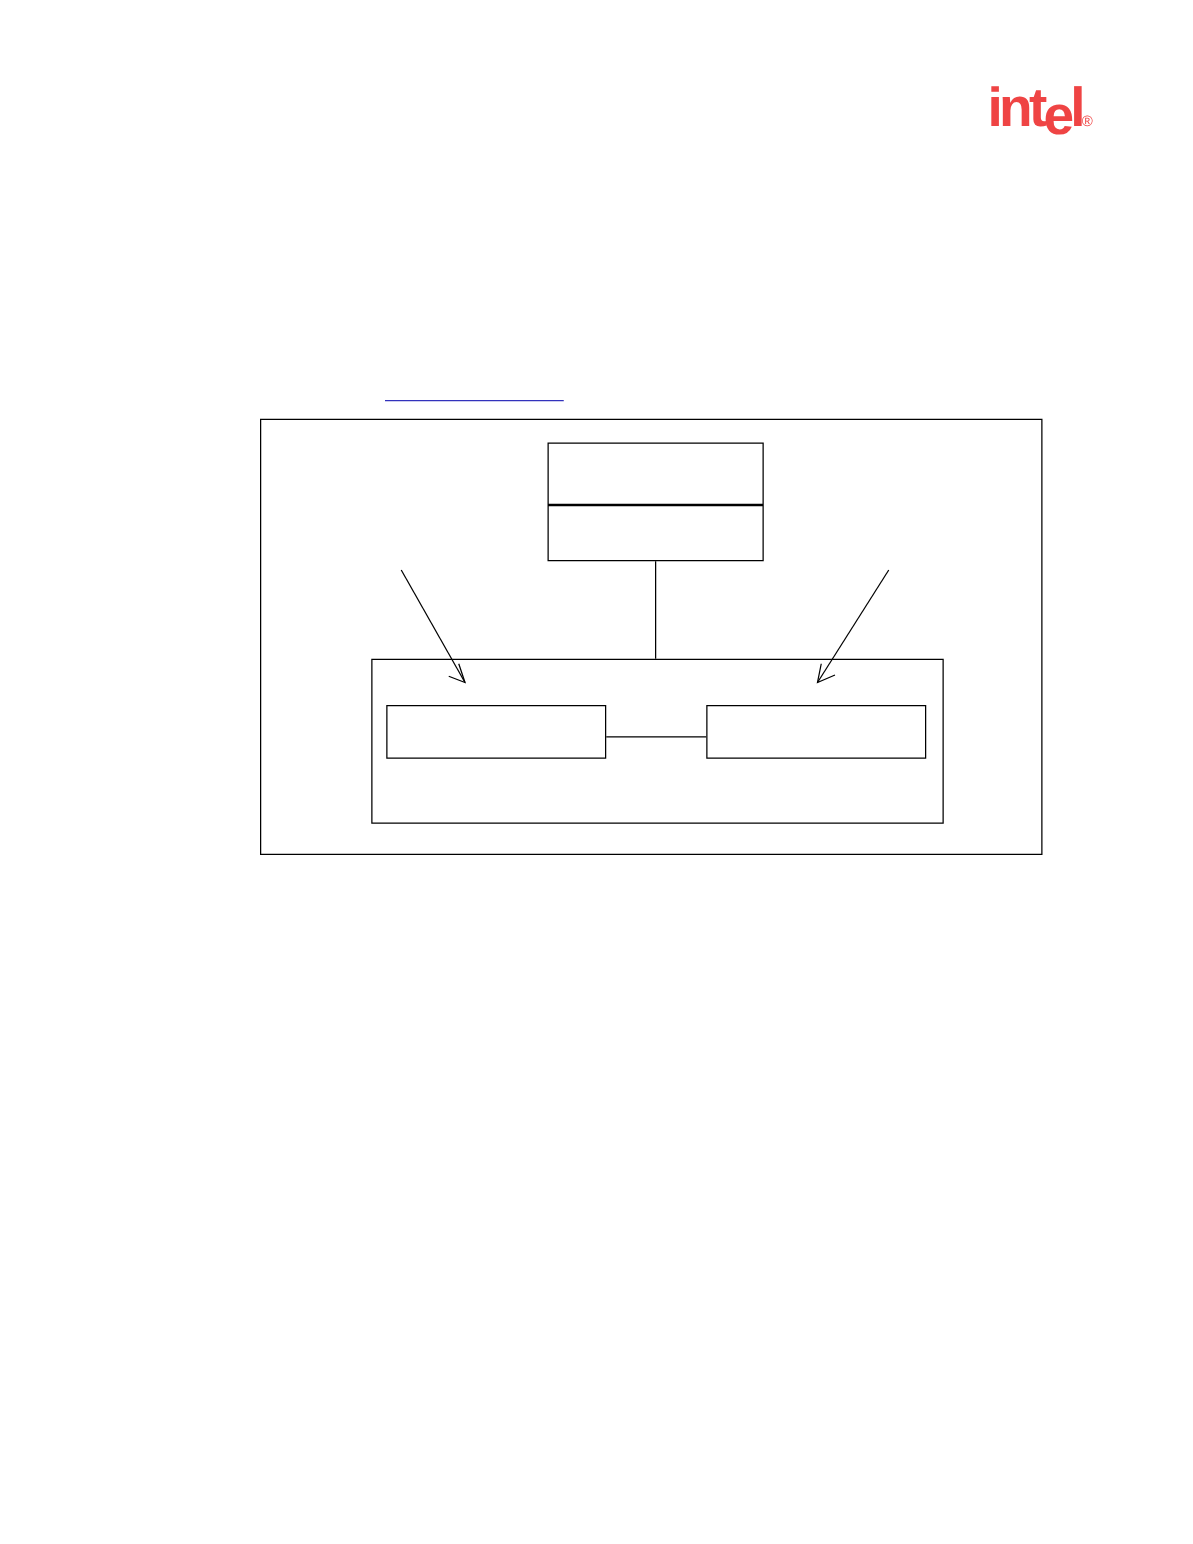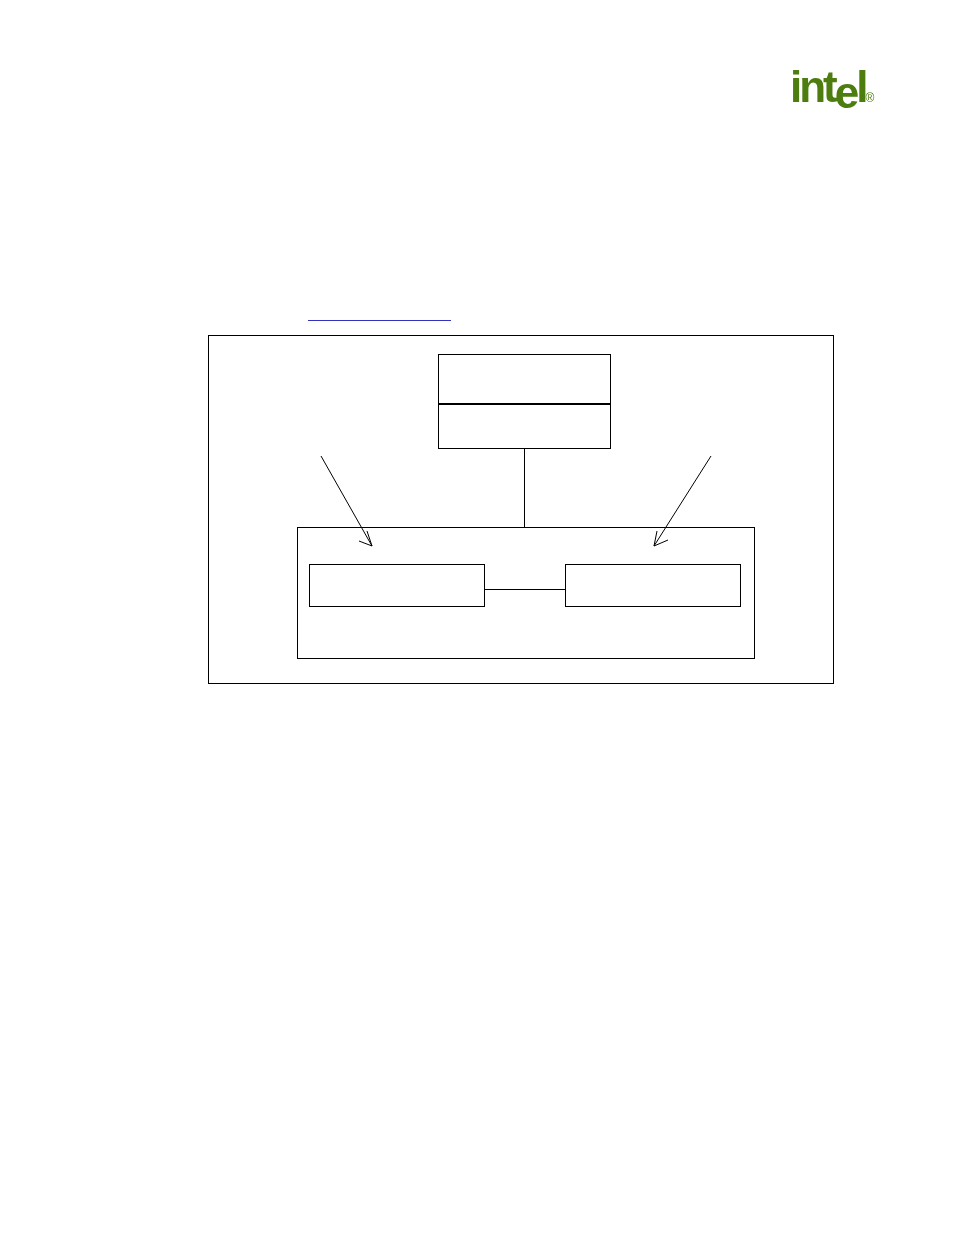--- a/index.html
+++ b/index.html
@@ -9,21 +9,21 @@
       height: 1235px;
       font-family: serif;
       position: relative;
       background: white;
     }
     .logo {
       position: absolute;
       font-family: Arial, sans-serif;
       font-weight: bold;
       font-size: 44px;
-      color: #4d7c0f;
+      color: #ef4444;
       letter-spacing: -3px;
     }
     .reg {
       font-size: 12px;
       vertical-align: baseline;
       font-weight: normal;
       letter-spacing: 0;
     }
     .diagram-container {
       position: absolute;

